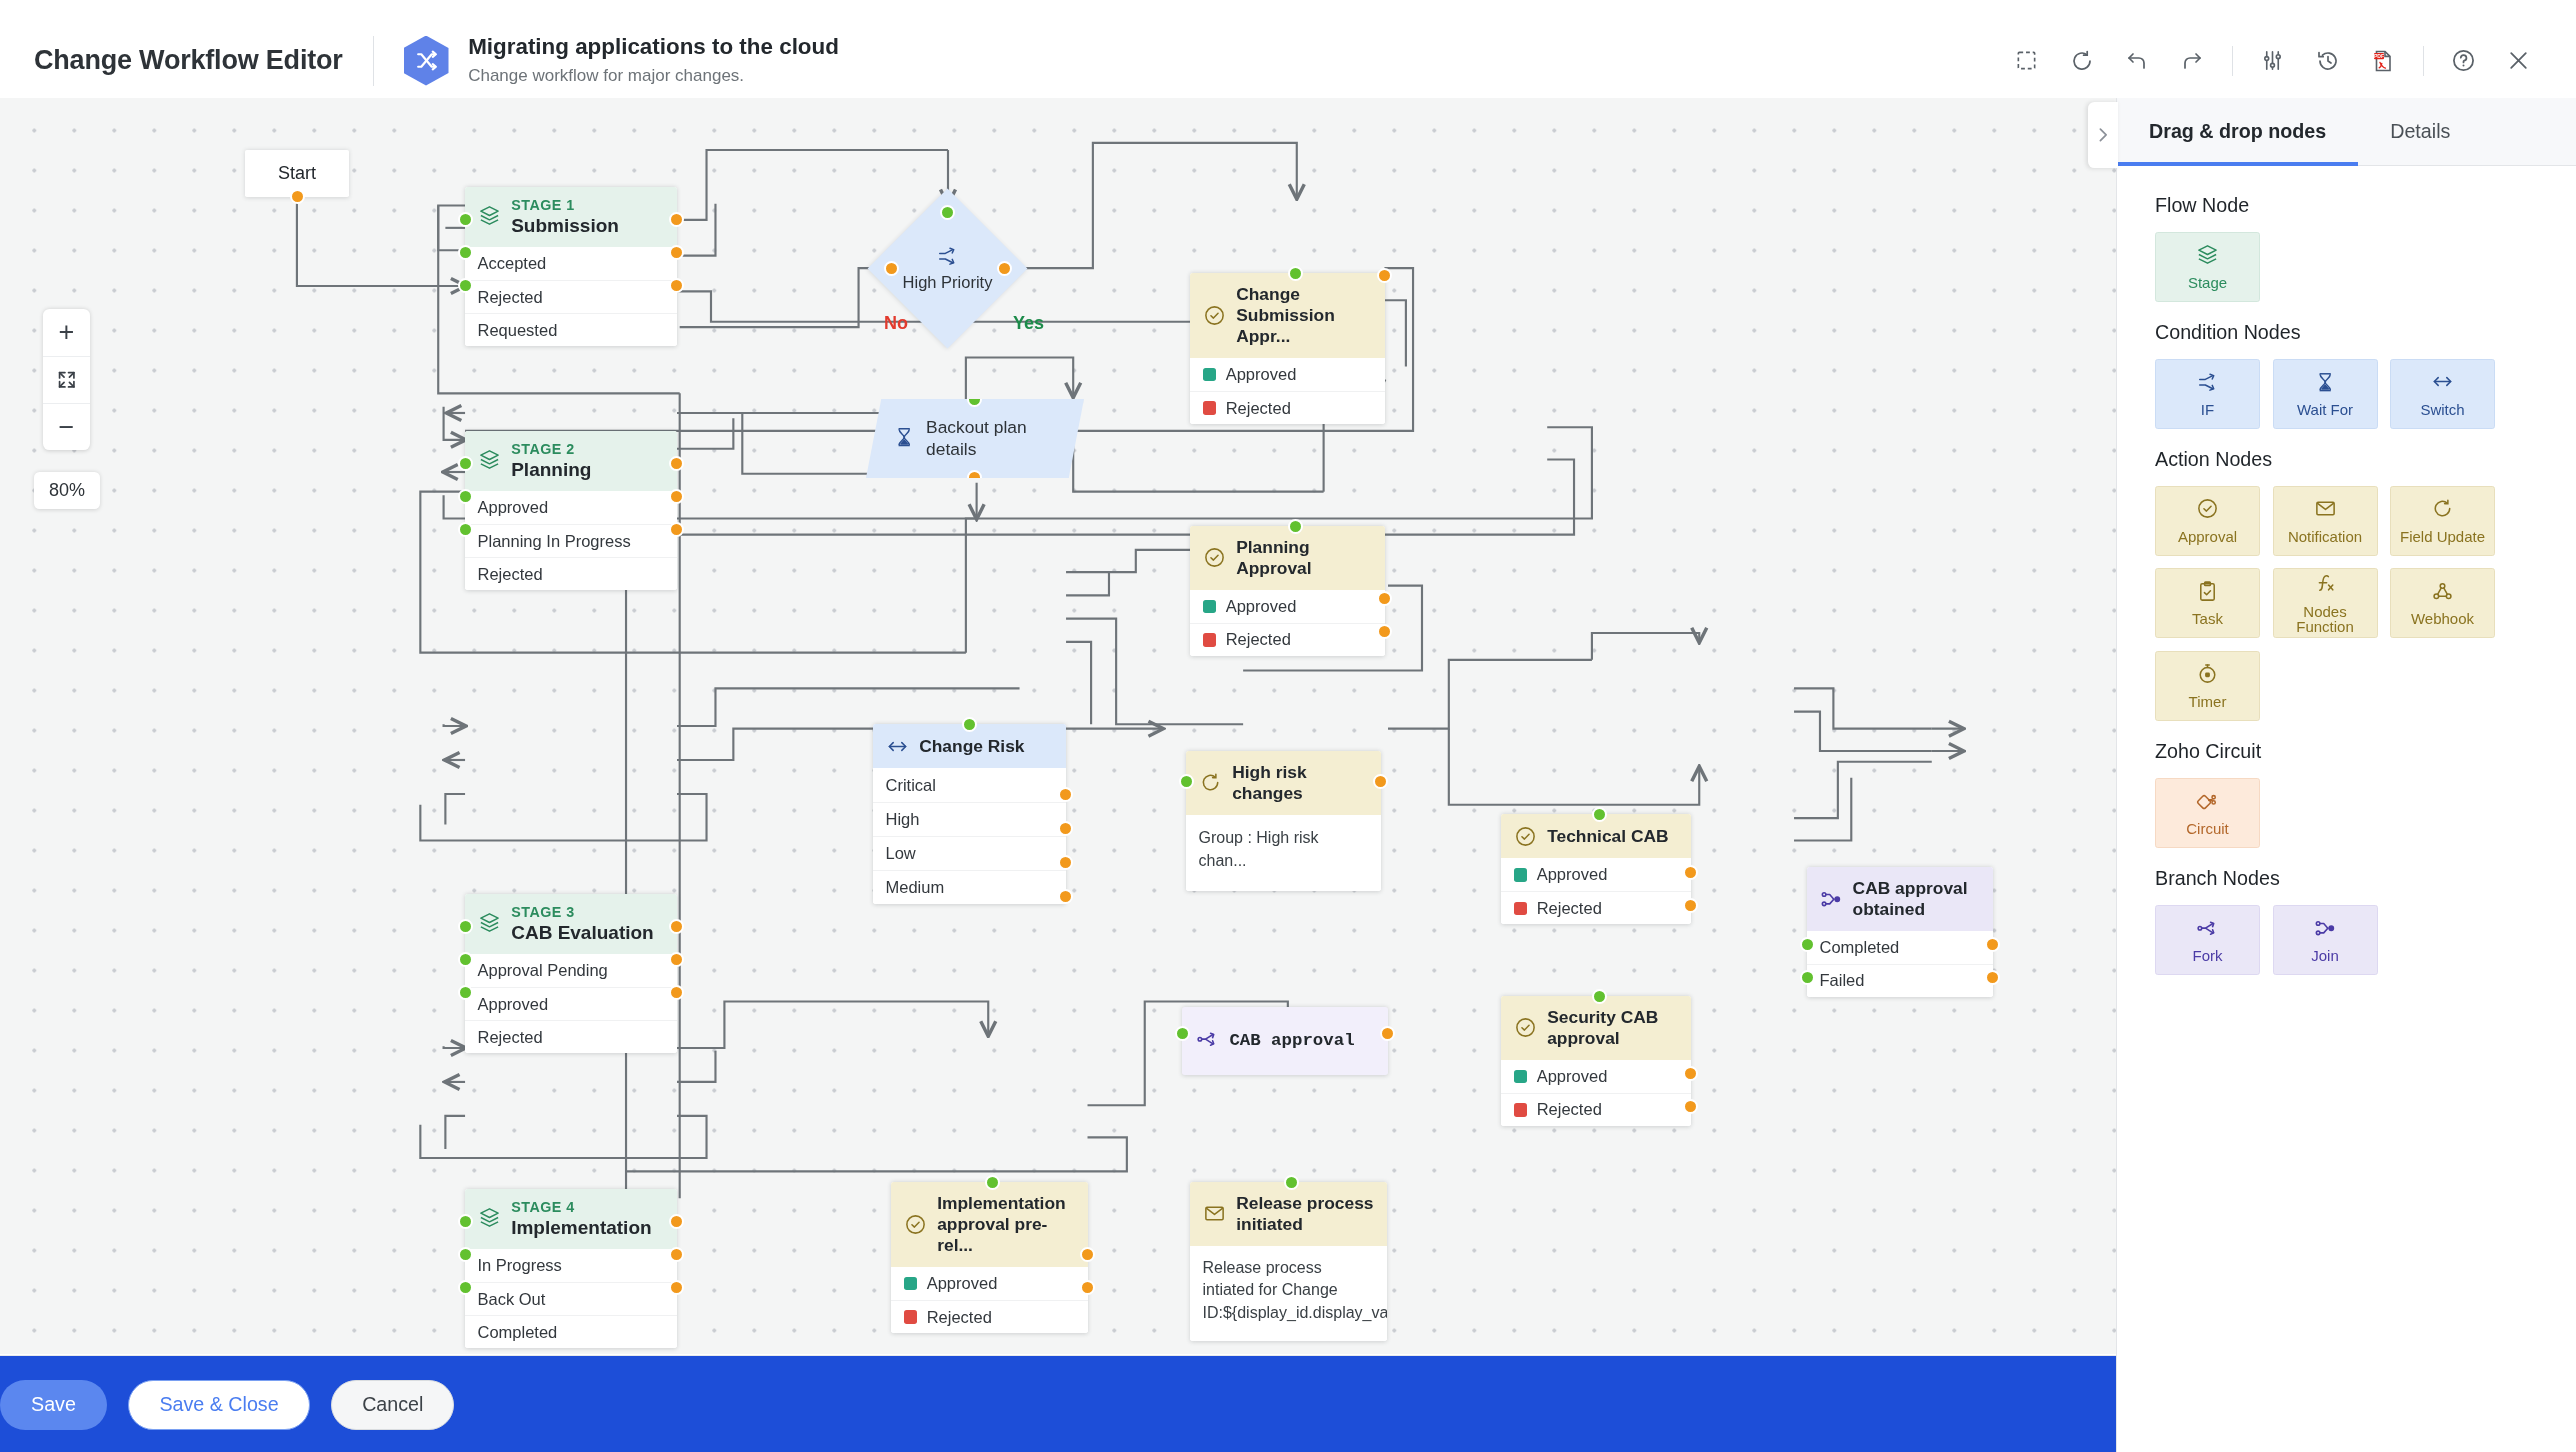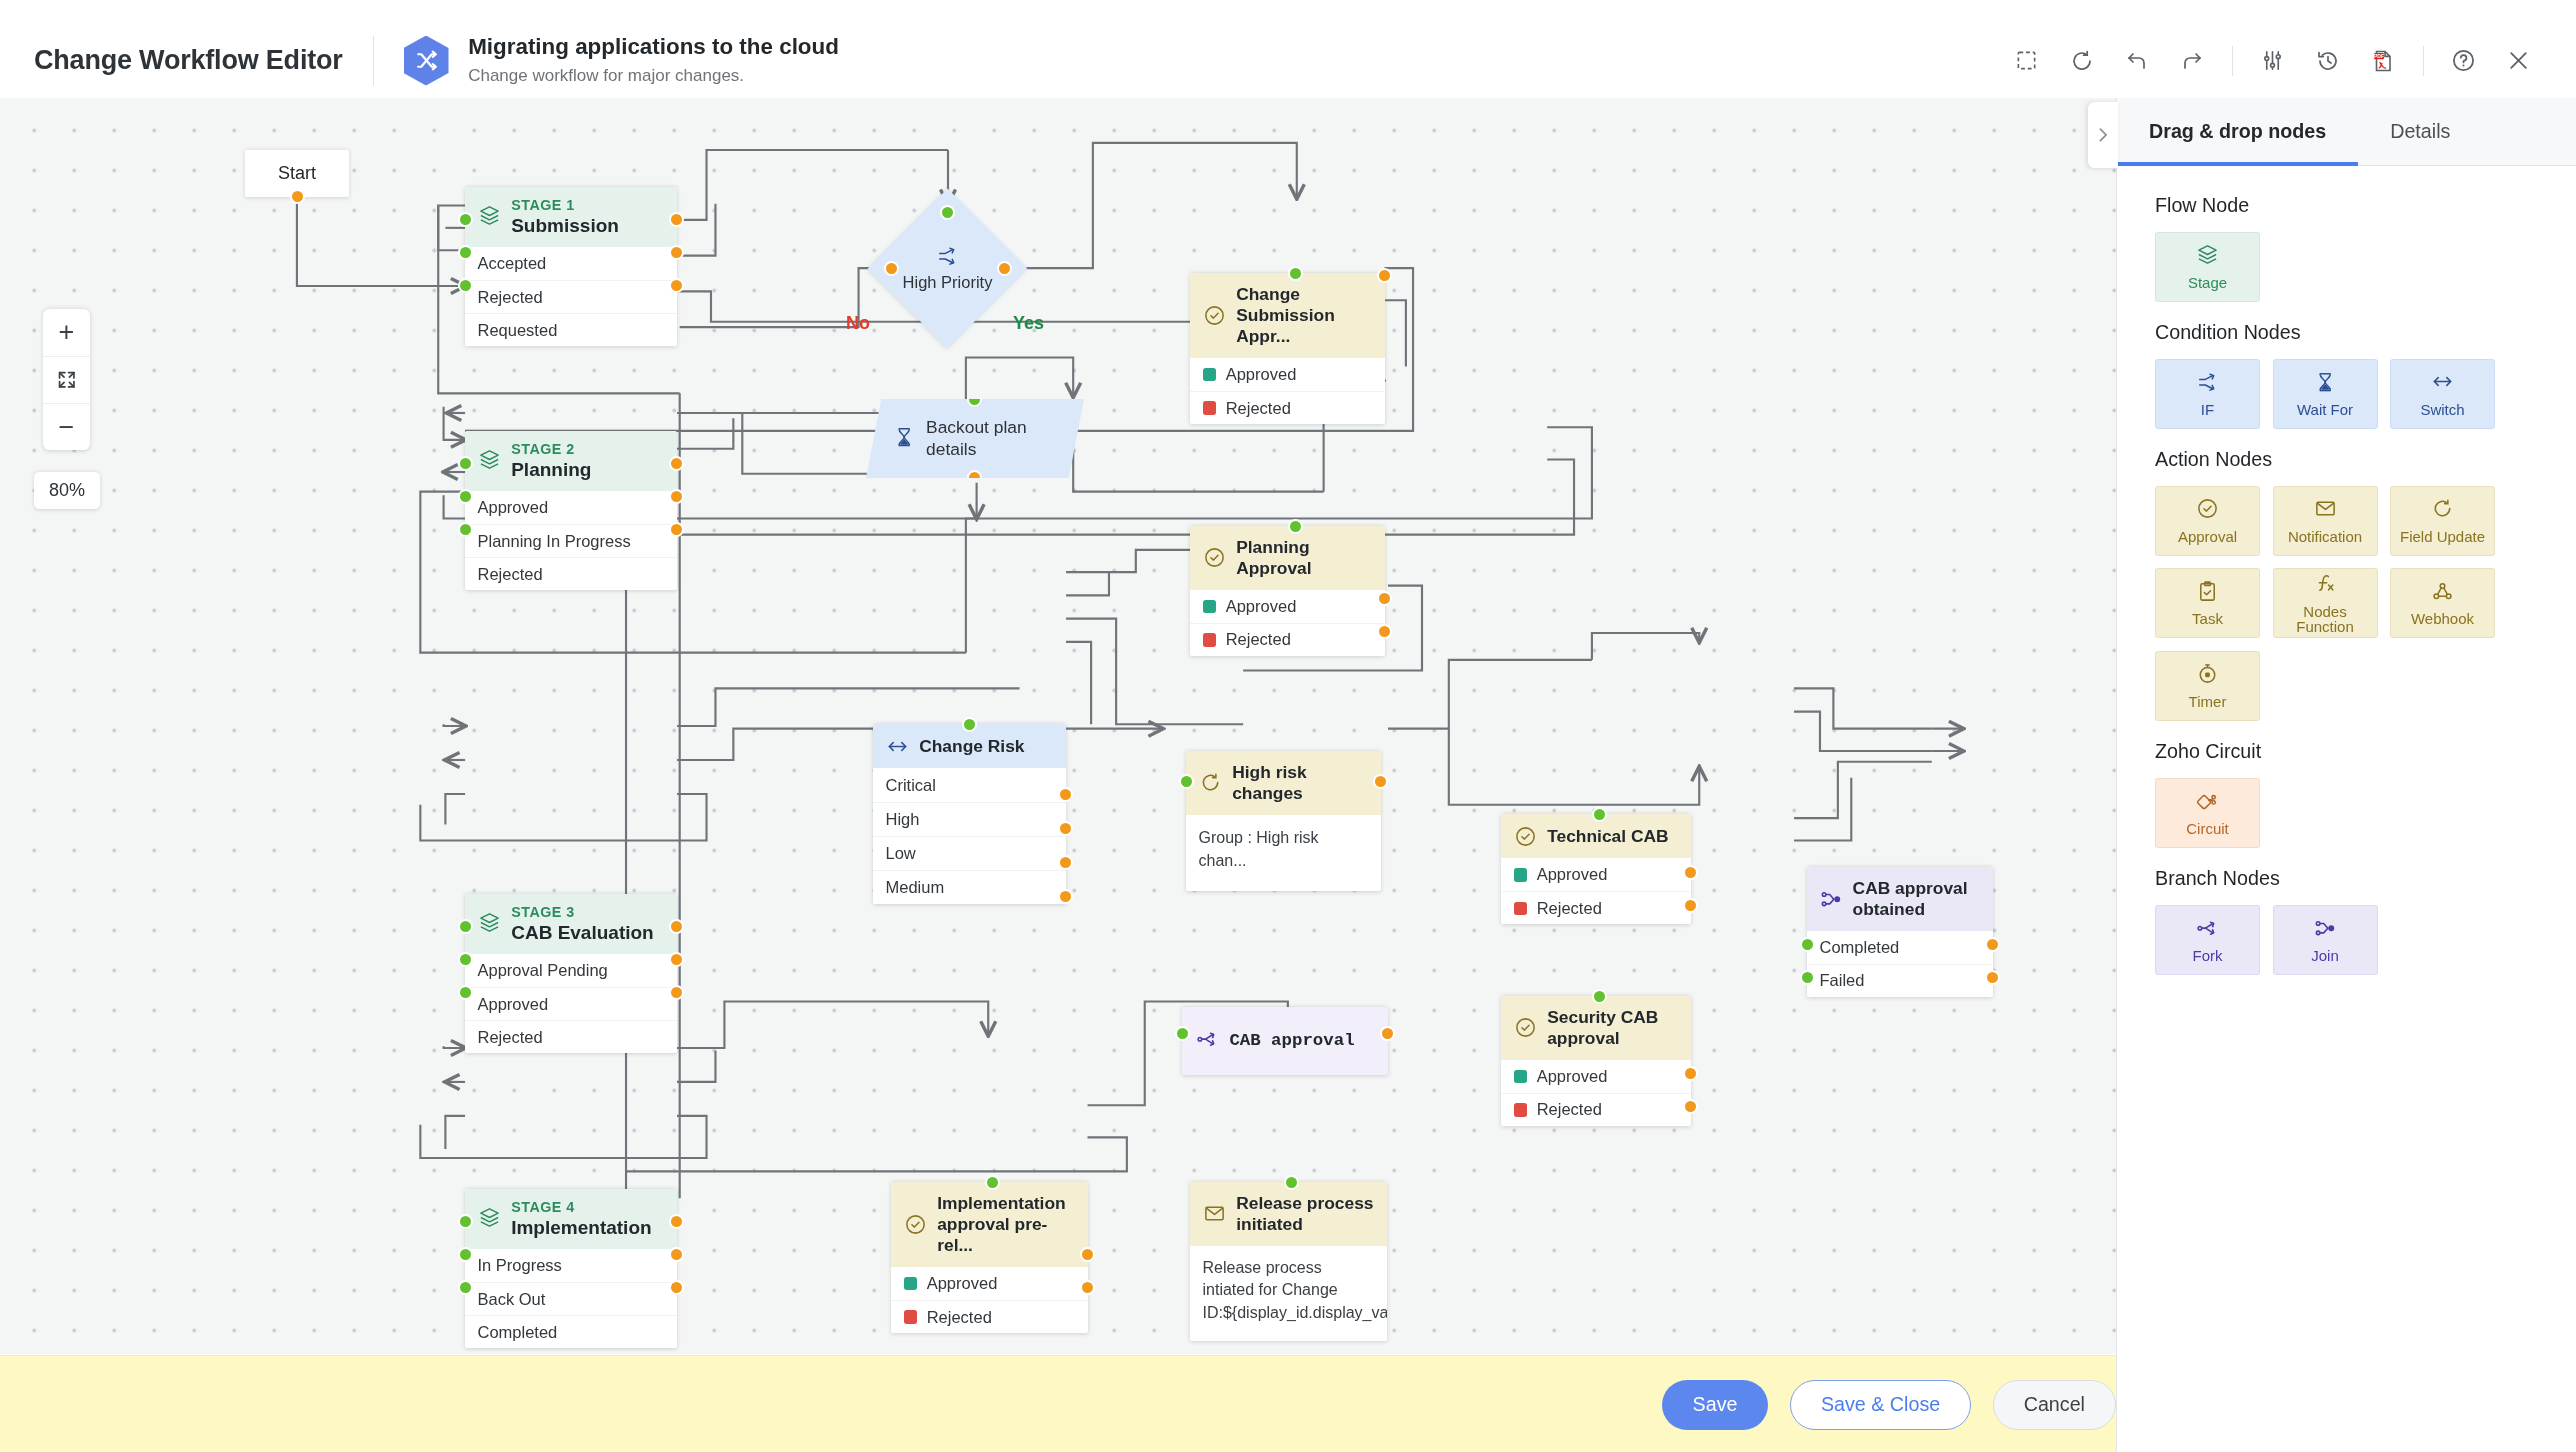--- a/index.html
+++ b/index.html
@@ -149,21 +149,21 @@
     transform: rotate(45deg);
     box-shadow: 0 0.9px 4.5px rgba(60,64,72,.15);
   }
   .diamond-inner {
     position: absolute; inset: 0;
     display: flex; flex-direction: column; align-items: center; justify-content: center;
     gap: 2.7px;
   }
   .diamond-label { font-size: 16.5px; color: #2e3338; white-space: nowrap; }
   .edge-label { position: absolute; font-size: 18px; font-weight: bold; z-index: 12; }
-  .lbl-no { color: #e23b2e; }
+  .lbl-no { color: #e23b2e; margin-left: 38px; }
   .lbl-yes { color: #1c8b4a; }
 
   
   .para {
     position: absolute; z-index: 10;
     background: #dbe8fa;
     clip-path: polygon(7% 0%, 100% 0%, 93% 100%, 0% 100%);
     display: flex; align-items: center; gap: 10.7px;
     padding: 0 27px;
     box-shadow: 0 0.9px 3.6px rgba(60,64,72,.12);
@@ -233,22 +233,22 @@
   .t-flow  { background: #e5f2eb; border: 0.9px solid #d3e7dd; color: #2c8c5e; }
   .t-cond  { background: #dbe8fa; border: 0.9px solid #cadcf5; color: #2b4f91; }
   .t-act   { background: #f4eed2; border: 0.9px solid #e8dfbc; color: #8a7320; }
   .t-circ  { background: #fdeadb; border: 0.9px solid #f6d9c3; color: #b3672a; }
   .t-brn   { background: #eae7f7; border: 0.9px solid #ddd8f1; color: #4b3ba6; }
 
   
   .footer {
     position: absolute; left: 0; bottom: 0;
     width: 2116px; height: 98px;
-    background: #fef9c3; border-top: 0.9px solid #e8eaec;
-    display: flex; align-items: center; justify-content: flex-end;
+    background: #1d4ed8; border-top: 0.9px solid #e8eaec;
+    display: flex; align-items: center; justify-content: flex-start;
     gap: 21.5px; z-index: 45;
   }
   .btn {
     height: 50px; padding: 0 30px; border-radius: 25px;
     font-size: 19.7px; display: flex; align-items: center; justify-content: center;
     cursor: pointer; border: 0.9px solid transparent;
   }
   .btn-primary { background: #5b87ef; color: #fff; }
   .btn-outline { background: #fff; color: #4a7df0; border-color: #7aa0f2; }
   .btn-ghost   { background: #f5f6f7; color: #3c4248; border-color: #dadde0; }

